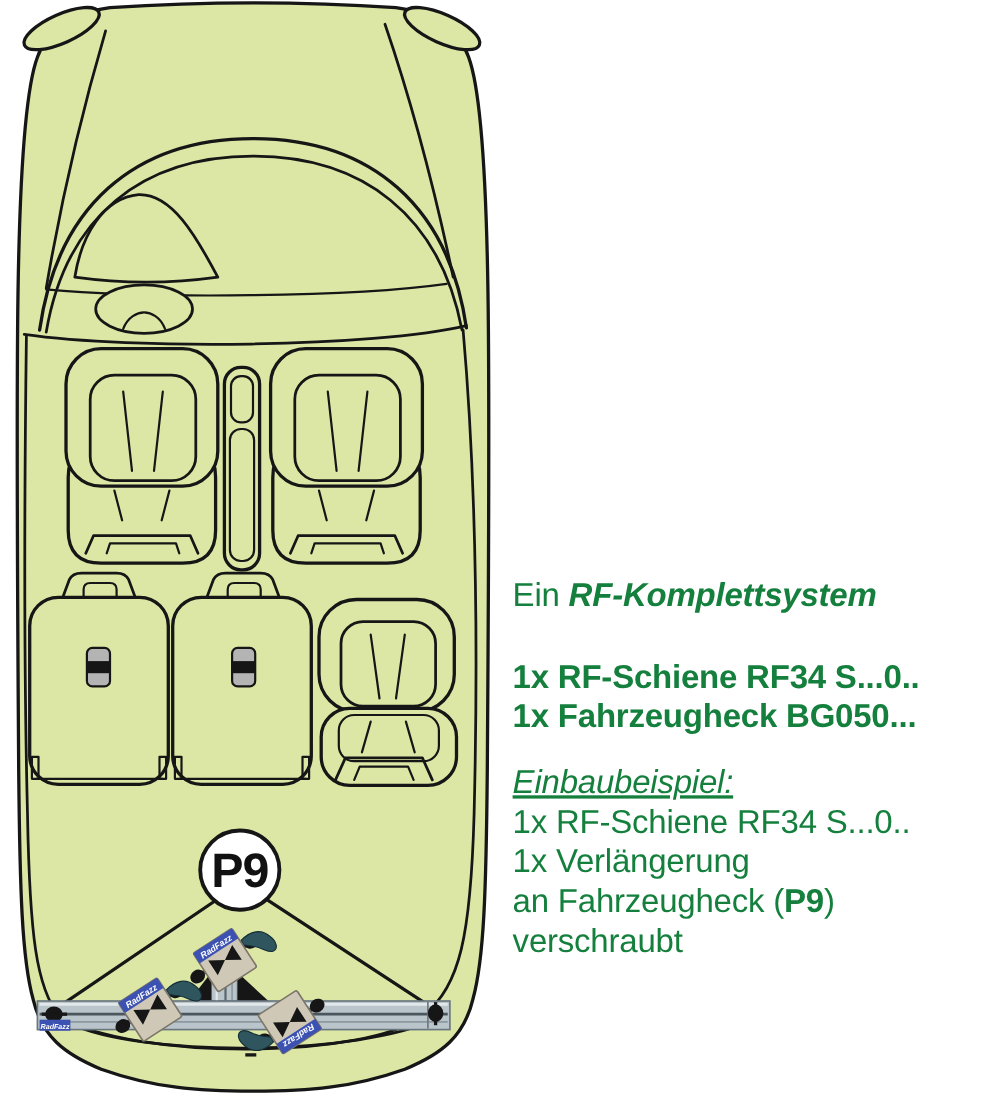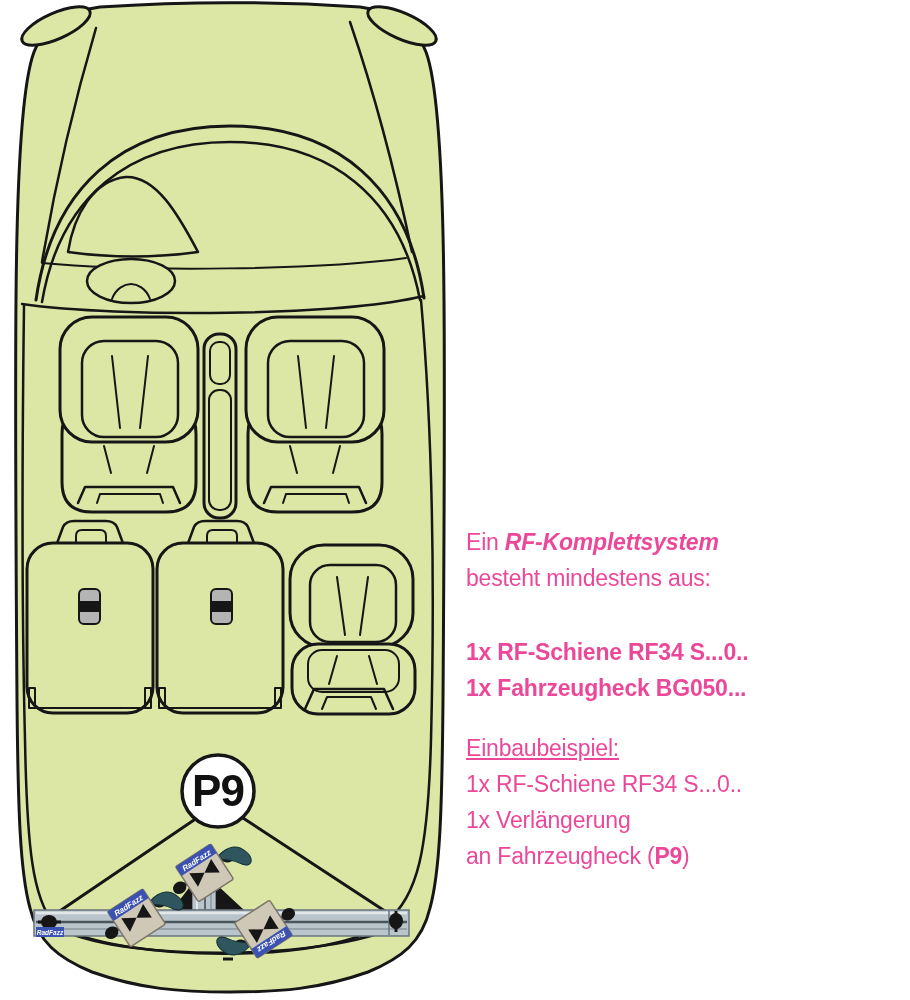--- a/index.html
+++ b/index.html
@@ -12,28 +12,28 @@
   .body-fill{fill:#dde7a5;stroke:#161616;stroke-linejoin:round;}
   .rail-fill{fill:#b9c4cb;stroke:#6a767e;stroke-width:1.5;}
   .plate-fill{fill:#cfc8b7;stroke:#7c766a;stroke-width:1.5;}
   .blue-fill{fill:#3c52b2;}
   .black-fill{fill:#161616;}
   .gray-fill{fill:#b4b4b4;stroke:#161616;stroke-width:2;}
   .lever-fill{fill:#2f555e;stroke:#132e35;stroke-width:1;}
   .brand-text{font-family:"Liberation Sans",sans-serif;font-style:italic;font-weight:bold;fill:#ffffff;}
   .marker-text{font-family:"Liberation Sans",sans-serif;font-weight:bold;fill:#111;letter-spacing:-1px;}
   
-  .panel{position:absolute;left:466px;top:524px;width:442px;color:#ec4899;
-         font-size:23px;line-height:36px;letter-spacing:-0.2px;}
+  .panel{position:absolute;left:466px;top:524px;width:442px;color:#15803d;
+         font-size:30px;line-height:36px;letter-spacing:-0.2px;}
   .panel .line{white-space:nowrap;}
   .bi{font-weight:bold;font-style:italic;}
   .bold{font-weight:bold;}
   .components{margin-top:38px;font-weight:bold;}
   .example{margin-top:24px;}
-  .heading{text-decoration:underline;}
+  .heading{font-style:italic;text-decoration:underline;}
 </style>
 </head>
 <body>
 
 <div class="stage">
 
   <svg width="460" height="1000" viewBox="0 0 460 1000">
 
     <defs>
       <g id="fork-holder">
@@ -162,28 +162,28 @@
       <text x="50" y="935" text-anchor="middle" font-size="6.5" class="brand-text">RadFazz</text>
 
       <use href="#fork-holder" transform="translate(204,872) rotate(-33)"></use>
       <use href="#fork-holder" transform="translate(136,917) rotate(-33)"></use>
       <use href="#fork-holder" transform="translate(264,930) rotate(147)"></use>
     </g>
   </svg>
 
   <div class="panel">
     <div class="line"><span>Ein </span><span class="bi">RF-Komplettsystem</span></div>
-    <div class="line">besteht mindestens aus:</div>
 
     <div class="components">
       <div class="line">1x RF-Schiene RF34 S...0..</div>
       <div class="line">1x Fahrzeugheck BG050...</div>
     </div>
 
     <div class="example">
       <div class="line heading">Einbaubeispiel:</div>
       <div class="line">1x RF-Schiene RF34 S...0..</div>
       <div class="line">1x Verlängerung</div>
       <div class="line"><span>an Fahrzeugheck (</span><span class="bold">P9</span><span>)</span></div>
+      <div class="line">verschraubt</div>
     </div>
   </div>
 
 </div>
 
 </body></html>

